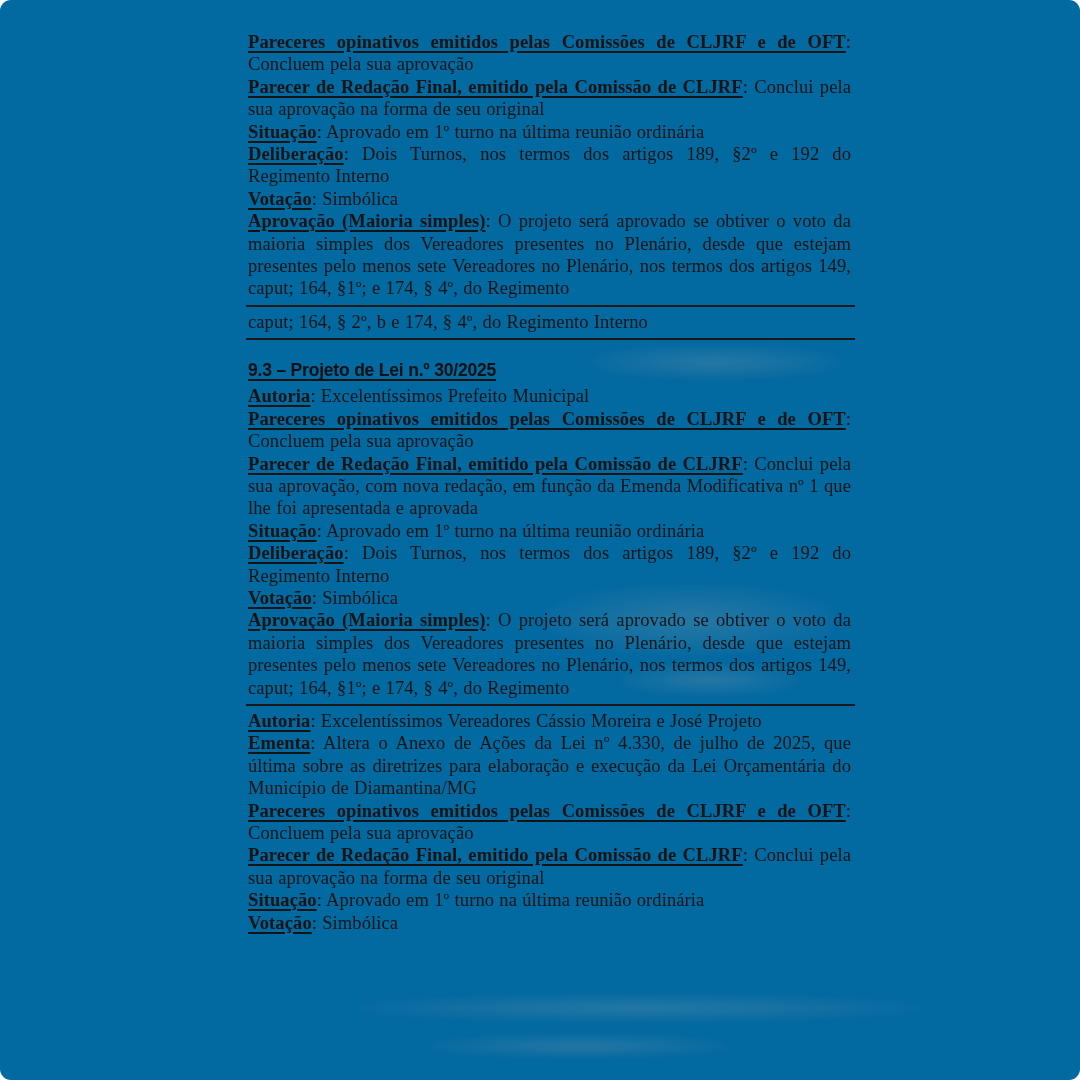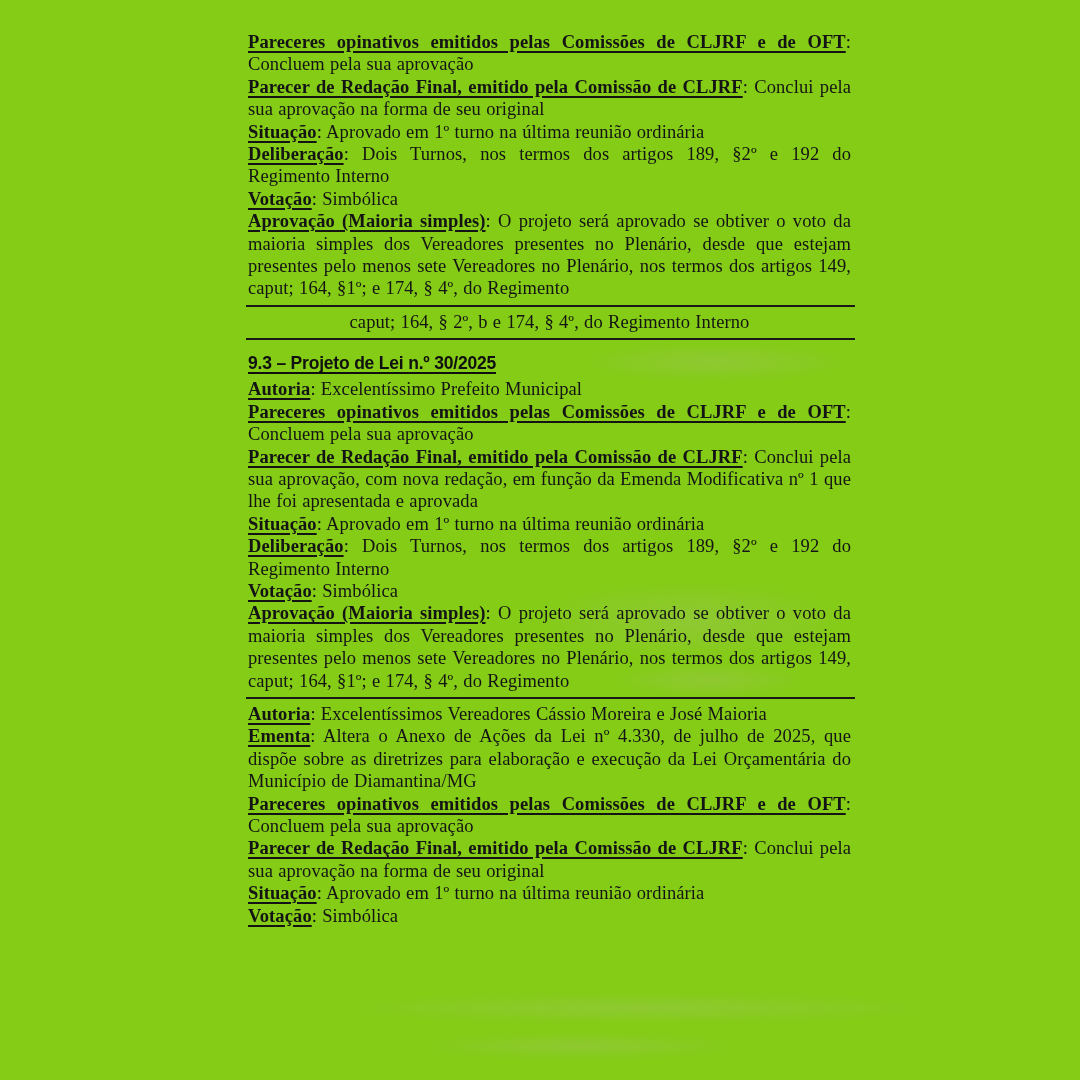--- a/index.html
+++ b/index.html
@@ -11,39 +11,40 @@
     position: relative;
     width: 1080px;
     height: 1080px;
     overflow: hidden;
     font-family: "Liberation Serif", serif;
     color: #141414;
   }
   .page {
     position: absolute;
     inset: 0;
-    background: #84cc16;
+    background: #0369a1;
+    border-radius: 11px;
   }
   .text-column {
     position: absolute;
     left: 248px;
     top: 31px;
     width: 603px;
   }
   p.field, p.plain {
     margin: 0;
     font-size: 18.5px;
     line-height: 22.4px;
     text-align: justify;
     letter-spacing: 0.1px;
     word-spacing: 0.5px;
   }
   p.plain {
     margin: 2px 0 1px 0;
-    text-align: center;
+    text-align: left;
   }
   .label {
     font-weight: 700;
     text-decoration: underline;
     text-decoration-thickness: 1.6px;
     text-underline-offset: 2.5px;
   }
   .colon {
     font-weight: 400;
   }
@@ -55,21 +56,21 @@
   }
   .heading {
     font-family: "Liberation Sans", sans-serif;
     font-weight: 700;
     font-size: 17.5px;
     line-height: 21px;
     letter-spacing: -0.2px;
     text-decoration: underline;
     text-decoration-thickness: 1.9px;
     text-underline-offset: 3px;
-    margin: 13px 0 4px 0;
+    margin: 20px 0 4px 0;
     color: #101010;
   }
   .rule {
     border: 0;
     border-top: 2.6px solid #191919;
     margin: 5px -4px 4px -2px;
     height: 0;
   }
   
   .ghost {
@@ -98,28 +99,28 @@
       <p class="field label-block"><span class="label-wrap"><span class="label">Pareceres opinativos emitidos pelas Comissões de CLJRF e de OFT</span><span class="colon">:</span></span> <span class="body">Concluem pela sua aprovação</span></p>
       <p class="field"><span class="label-wrap"><span class="label">Parecer de Redação Final, emitido pela Comissão de CLJRF</span><span class="colon">:</span></span> <span class="body">Conclui pela sua aprovação na forma de seu original</span></p>
       <p class="field"><span class="label-wrap"><span class="label">Situação</span><span class="colon">:</span></span> <span class="body">Aprovado em 1º turno na última reunião ordinária</span></p>
       <p class="field"><span class="label-wrap"><span class="label">Deliberação</span><span class="colon">:</span></span> <span class="body">Dois Turnos, nos termos dos artigos 189, §2º e 192 do Regimento Interno</span></p>
       <p class="field"><span class="label-wrap"><span class="label">Votação</span><span class="colon">:</span></span> <span class="body">Simbólica</span></p>
       <p class="field"><span class="label-wrap"><span class="label">Aprovação (Maioria simples)</span><span class="colon">:</span></span> <span class="body">O projeto será aprovado se obtiver o voto da maioria simples dos Vereadores presentes no Plenário, desde que estejam presentes pelo menos sete Vereadores no Plenário, nos termos dos artigos 149, caput; 164, §1º; e 174, § 4º, do Regimento</span></p>
       <div class="rule"></div>
       <p class="plain">caput; 164, § 2º, b e 174, § 4º, do Regimento Interno</p>
       <div class="rule"></div>
       <div class="heading">9.3 – Projeto de Lei n.º 30/2025</div>
-      <p class="field"><span class="label-wrap"><span class="label">Autoria</span><span class="colon">:</span></span> <span class="body">Excelentíssimo Prefeito Municipal</span></p>
+      <p class="field"><span class="label-wrap"><span class="label">Autoria</span><span class="colon">:</span></span> <span class="body">Excelentíssimos Prefeito Municipal</span></p>
       <p class="field label-block"><span class="label-wrap"><span class="label">Pareceres opinativos emitidos pelas Comissões de CLJRF e de OFT</span><span class="colon">:</span></span> <span class="body">Concluem pela sua aprovação</span></p>
       <p class="field"><span class="label-wrap"><span class="label">Parecer de Redação Final, emitido pela Comissão de CLJRF</span><span class="colon">:</span></span> <span class="body">Conclui pela sua aprovação, com nova redação, em função da Emenda Modificativa nº 1 que lhe foi apresentada e aprovada</span></p>
       <p class="field"><span class="label-wrap"><span class="label">Situação</span><span class="colon">:</span></span> <span class="body">Aprovado em 1º turno na última reunião ordinária</span></p>
       <p class="field"><span class="label-wrap"><span class="label">Deliberação</span><span class="colon">:</span></span> <span class="body">Dois Turnos, nos termos dos artigos 189, §2º e 192 do Regimento Interno</span></p>
       <p class="field"><span class="label-wrap"><span class="label">Votação</span><span class="colon">:</span></span> <span class="body">Simbólica</span></p>
       <p class="field"><span class="label-wrap"><span class="label">Aprovação (Maioria simples)</span><span class="colon">:</span></span> <span class="body">O projeto será aprovado se obtiver o voto da maioria simples dos Vereadores presentes no Plenário, desde que estejam presentes pelo menos sete Vereadores no Plenário, nos termos dos artigos 149, caput; 164, §1º; e 174, § 4º, do Regimento</span></p>
       <div class="rule"></div>
-      <p class="field"><span class="label-wrap"><span class="label">Autoria</span><span class="colon">:</span></span> <span class="body">Excelentíssimos Vereadores Cássio Moreira e José Maioria</span></p>
-      <p class="field"><span class="label-wrap"><span class="label">Ementa</span><span class="colon">:</span></span> <span class="body">Altera o Anexo de Ações da Lei nº 4.330, de julho de 2025, que dispõe sobre as diretrizes para elaboração e execução da Lei Orçamentária do Município de Diamantina/MG</span></p>
+      <p class="field"><span class="label-wrap"><span class="label">Autoria</span><span class="colon">:</span></span> <span class="body">Excelentíssimos Vereadores Cássio Moreira e José Projeto</span></p>
+      <p class="field"><span class="label-wrap"><span class="label">Ementa</span><span class="colon">:</span></span> <span class="body">Altera o Anexo de Ações da Lei nº 4.330, de julho de 2025, que última sobre as diretrizes para elaboração e execução da Lei Orçamentária do Município de Diamantina/MG</span></p>
       <p class="field label-block"><span class="label-wrap"><span class="label">Pareceres opinativos emitidos pelas Comissões de CLJRF e de OFT</span><span class="colon">:</span></span> <span class="body">Concluem pela sua aprovação</span></p>
       <p class="field"><span class="label-wrap"><span class="label">Parecer de Redação Final, emitido pela Comissão de CLJRF</span><span class="colon">:</span></span> <span class="body">Conclui pela sua aprovação na forma de seu original</span></p>
       <p class="field"><span class="label-wrap"><span class="label">Situação</span><span class="colon">:</span></span> <span class="body">Aprovado em 1º turno na última reunião ordinária</span></p>
       <p class="field"><span class="label-wrap"><span class="label">Votação</span><span class="colon">:</span></span> <span class="body">Simbólica</span></p>
     </div>
 </div>
 
 </body></html>

